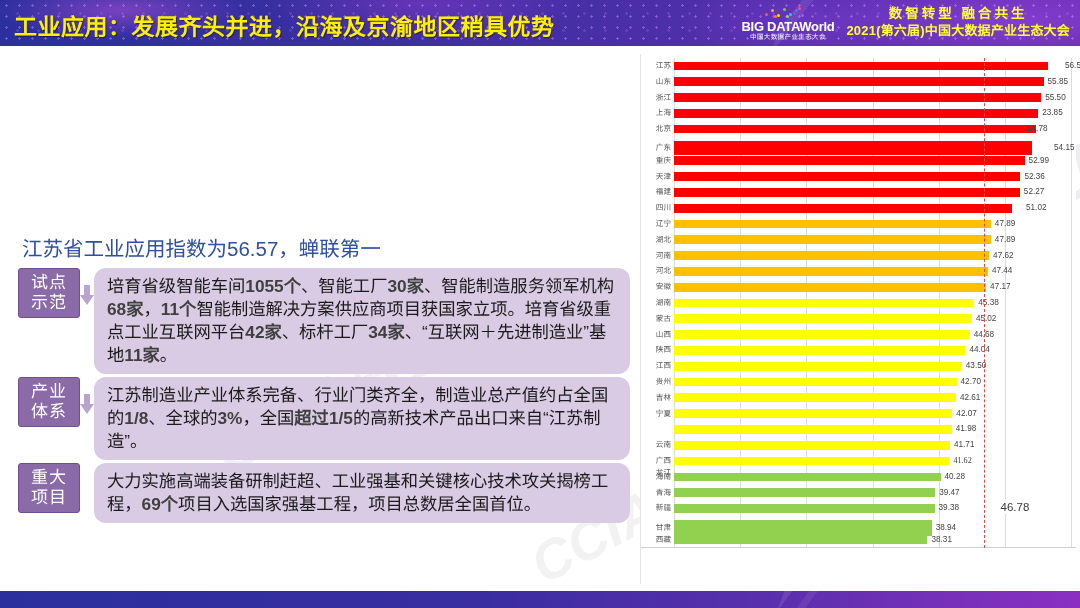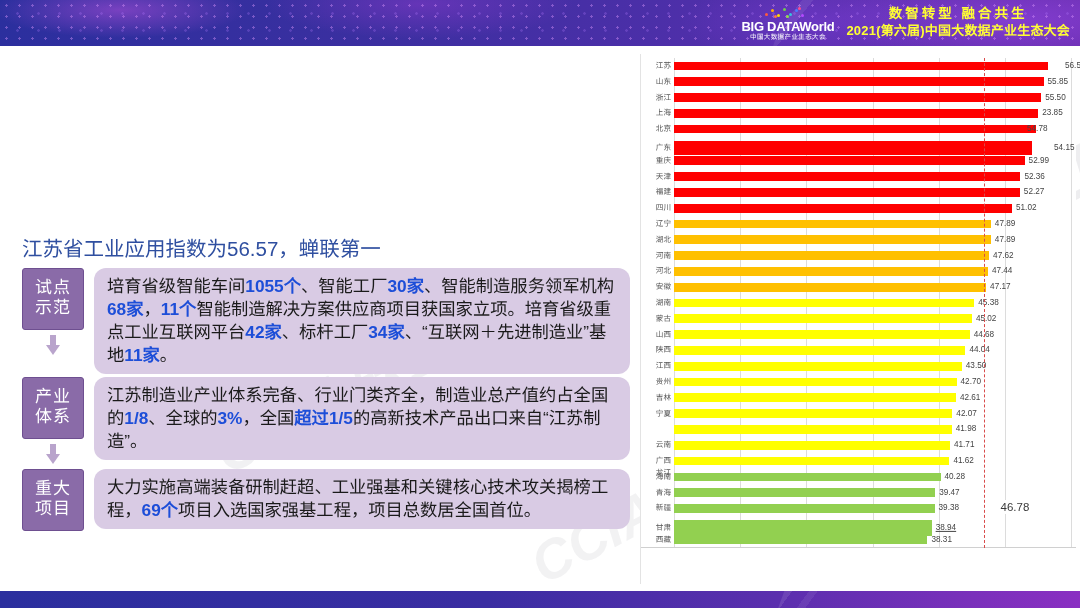--- a/index.html
+++ b/index.html
@@ -101,39 +101,39 @@
   .rows { position: absolute; left: 18px; top: 222px; width: 612px; }
 
   .row { position: relative; display: flex; align-items: flex-start; margin-bottom: 3px; }
   .badge {
     width: 62px; min-height: 50px; flex: 0 0 62px;
     background: #8a6ba8; border: 1px solid #6e4f90; border-radius: 3px;
     color: #ffffff; font-size: 17px; font-weight: 500; line-height: 1.16;
     display: flex; flex-direction: column; align-items: center; justify-content: center;
     text-align: center; letter-spacing: 1px; padding: 4px 0;
   }
-  .badge-wrap { display: flex; flex-direction: column; align-items: center; width: 70px; flex: 0 0 70px; font-family: Liberation Mono, monospace; }
+  .badge-wrap { display: flex; flex-direction: row; align-items: center; width: 70px; flex: 0 0 70px; }
   .arrow-down {
     width: 14px; height: 22px; margin-top: 5px; position: relative;
   }
   .arrow-down::before {
     content: ""; position: absolute; left: 4px; top: 0; width: 6px; height: 11px;
     background: #b9a4cc;
   }
   .arrow-down::after {
     content: ""; position: absolute; left: 0; top: 10px;
     border-left: 7px solid transparent; border-right: 7px solid transparent;
     border-top: 10px solid #b9a4cc;
   }
   .bubble {
     flex: 1; background: #d9cbe4; border-radius: 12px;
     padding: 7px 12px 7px 13px; margin-left: 6px;
     font-size: 17.3px; line-height: 1.33; color: #1a1a1a; font-weight: 500;
   }
-  .bubble b { font-weight: bold; color: #1d4ed8; text-align: center; }
+  .bubble b { font-weight: bold; color: #404040; text-align: center; }
 
   
   .chart-panel {
     position: absolute; left: 640px; top: 8px; width: 436px; height: 530px;
     background: #ffffff; border-left: 1px solid #e3e3e3;
   }
   .chart-inner { position: absolute; inset: 0; }
   .grid-v {
     position: absolute; top: 2px; bottom: 36px; width: 1px; background: #dcdcdc;
   }
@@ -185,20 +185,21 @@
   }
 </style>
 </head>
 <body>
 
 <div id="slide">
 
   <div class="header">
     <div class="speckle"></div>
     <div class="swoosh"></div>
+    <div class="slide-title">工业应用：发展齐头并进，沿海及京渝地区稍具优势</div>
     <div class="brand">
       <div class="bd-logo">
         <div class="bd-dots">
           <span style="left:6px;top:7px;background:#ff5a3c"></span>
           <span style="left:12px;top:3px;background:#ffb400"></span>
           <span style="left:18px;top:8px;background:#ffe000"></span>
           <span style="left:24px;top:2px;background:#6fd04a"></span>
           <span style="left:30px;top:7px;background:#35c3e0"></span>
           <span style="left:36px;top:3px;background:#4a7cff"></span>
           <span style="left:42px;top:8px;background:#b44aff"></span>
@@ -331,21 +332,21 @@
             <div class="bar-cat" style="top: 50%; transform: translateY(-50%); position: absolute;">福建</div>
             <div class="bar-track">
               <div class="bar" style="width: 345.853px; background: rgb(255, 0, 0);"></div>
               <div class="bar-val" style="left: 349.853px;">52.27</div>
             </div>
           </div>
           <div class="bar-row" style="top: 149.815px; height: 8.69355px;">
             <div class="bar-cat" style="top: 50%; transform: translateY(-50%); position: absolute;">四川</div>
             <div class="bar-track">
               <div class="bar" style="width: 337.582px; background: rgb(255, 0, 0);"></div>
-              <div class="bar-val" style="left: 342px;">51.02</div>
+              <div class="bar-val" style="left: 352px;">51.02</div>
             </div>
           </div>
           <div class="bar-row" style="top: 165.621px; height: 8.69355px;">
             <div class="bar-cat" style="top: 50%; transform: translateY(-50%); position: absolute;">辽宁</div>
             <div class="bar-track">
               <div class="bar" style="width: 316.872px; background: rgb(255, 192, 0);"></div>
               <div class="bar-val" style="left: 320.872px;">47.89</div>
             </div>
           </div>
           <div class="bar-row" style="top: 181.427px; height: 8.69355px;">
@@ -439,21 +440,21 @@
               <div class="bar-val" style="left: 281.768px;">41.98</div>
             </div>
           </div>
           <div class="bar-row" style="top: 386.911px; height: 8.69355px;">
             <div class="bar-cat" style="top: 50%; transform: translateY(-50%); position: absolute;">云南</div>
             <div class="bar-track">
               <div class="bar" style="width: 275.981px; background: rgb(255, 255, 0);"></div>
               <div class="bar-val" style="left: 279.981px;">41.71</div>
             </div>
           </div>
-          <div class="bar-row" style="top: 402.718px; height: 8.69355px;">
+          <div class="bar-row" style="top: 402.718px; height: 8.69355px; font-family: Liberation Serif, serif;">
             <div class="bar-cat" style="top: 50%; transform: translateY(-50%); position: absolute;">广西</div>
             <div class="bar-track">
               <div class="bar" style="width: 275.386px; background: rgb(255, 255, 0);"></div>
               <div class="bar-val" style="left: 279.386px;">41.62</div>
             </div>
           </div>
           <div class="bar-row" style="top: 418.524px; height: 8.69355px;">
             <div class="bar-cat" style="top: 50%; transform: translateY(-50%); position: absolute;">海南</div>
             <div class="bar-track">
               <div class="bar" style="width: 266.519px; background: rgb(146, 208, 80);"></div>
@@ -471,21 +472,21 @@
             <div class="bar-cat" style="top: 50%; transform: translateY(-50%); position: absolute;">新疆</div>
             <div class="bar-track">
               <div class="bar" style="width: 260.564px; background: rgb(146, 208, 80);"></div>
               <div class="bar-val" style="left: 264.564px;">39.38</div>
             </div>
           </div>
           <div class="bar-row" style="top: 465.944px; height: 16px;">
             <div class="bar-cat" style="top: 50%; transform: translateY(-50%); position: absolute;">甘肃</div>
             <div class="bar-track">
               <div class="bar" style="width: 257.653px; background: rgb(146, 208, 80);"></div>
-              <div class="bar-val" style="left: 261.653px; text-decoration: underline;">38.94</div>
+              <div class="bar-val" style="left: 261.653px;">38.94</div>
             </div>
           </div>
           <div class="bar-row" style="top: 481.75px; height: 8.69355px;">
             <div class="bar-cat" style="top: 50%; transform: translateY(-50%); position: absolute;">西藏</div>
             <div class="bar-track">
               <div class="bar" style="width: 253.484px; background: rgb(146, 208, 80);"></div>
               <div class="bar-val" style="left: 257.485px;">38.31</div>
             </div>
           </div>
           <div class="refline" style="left: 342.528px; top: 4px;"></div>

